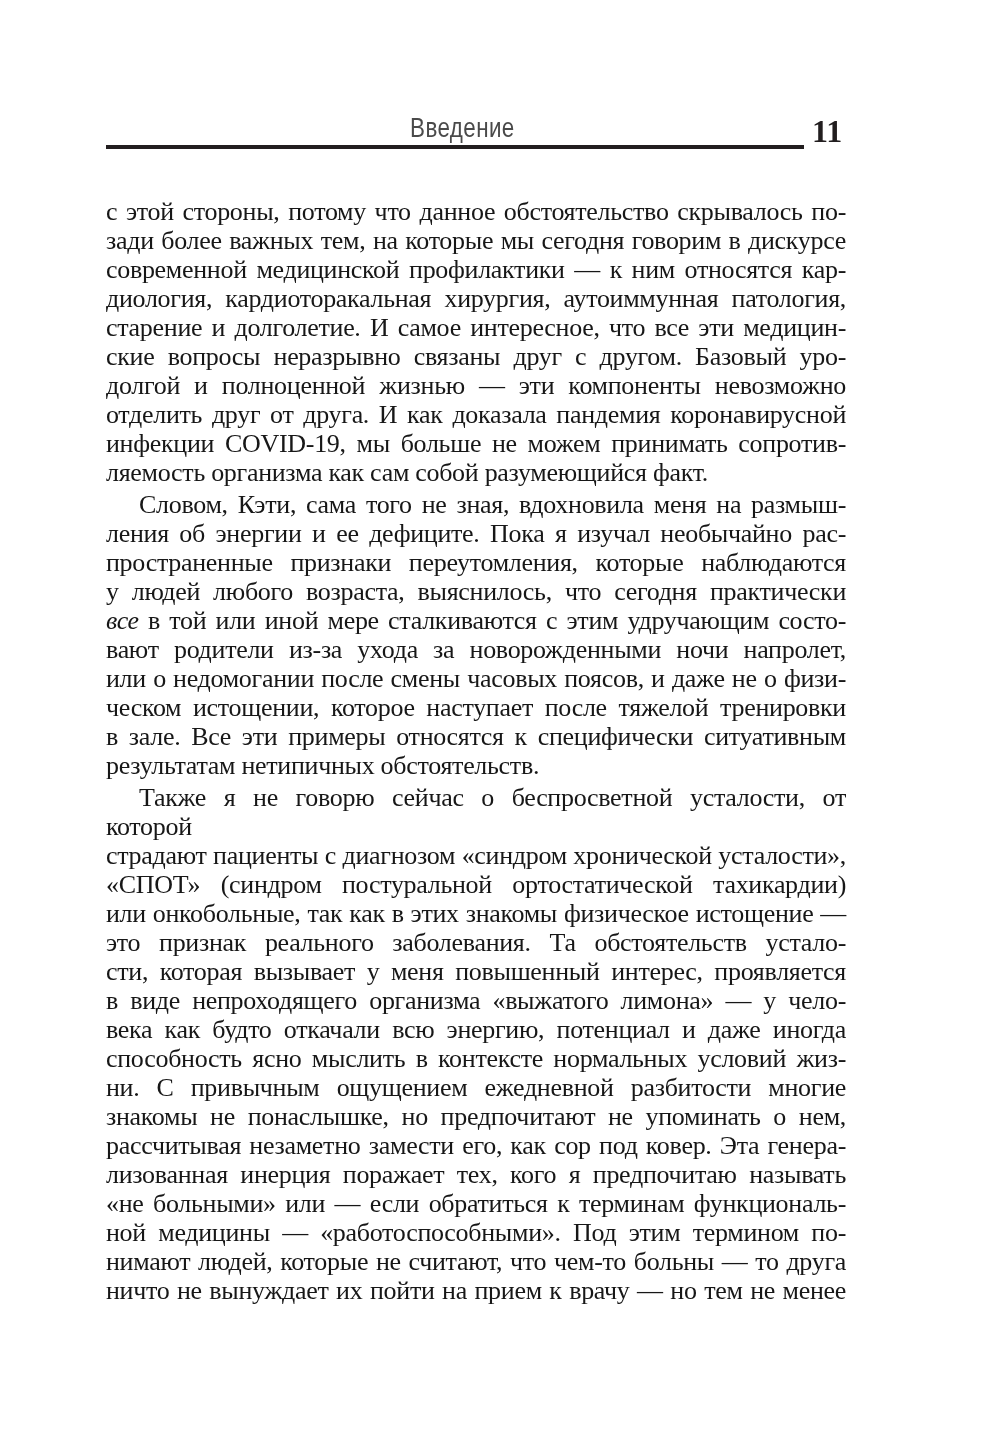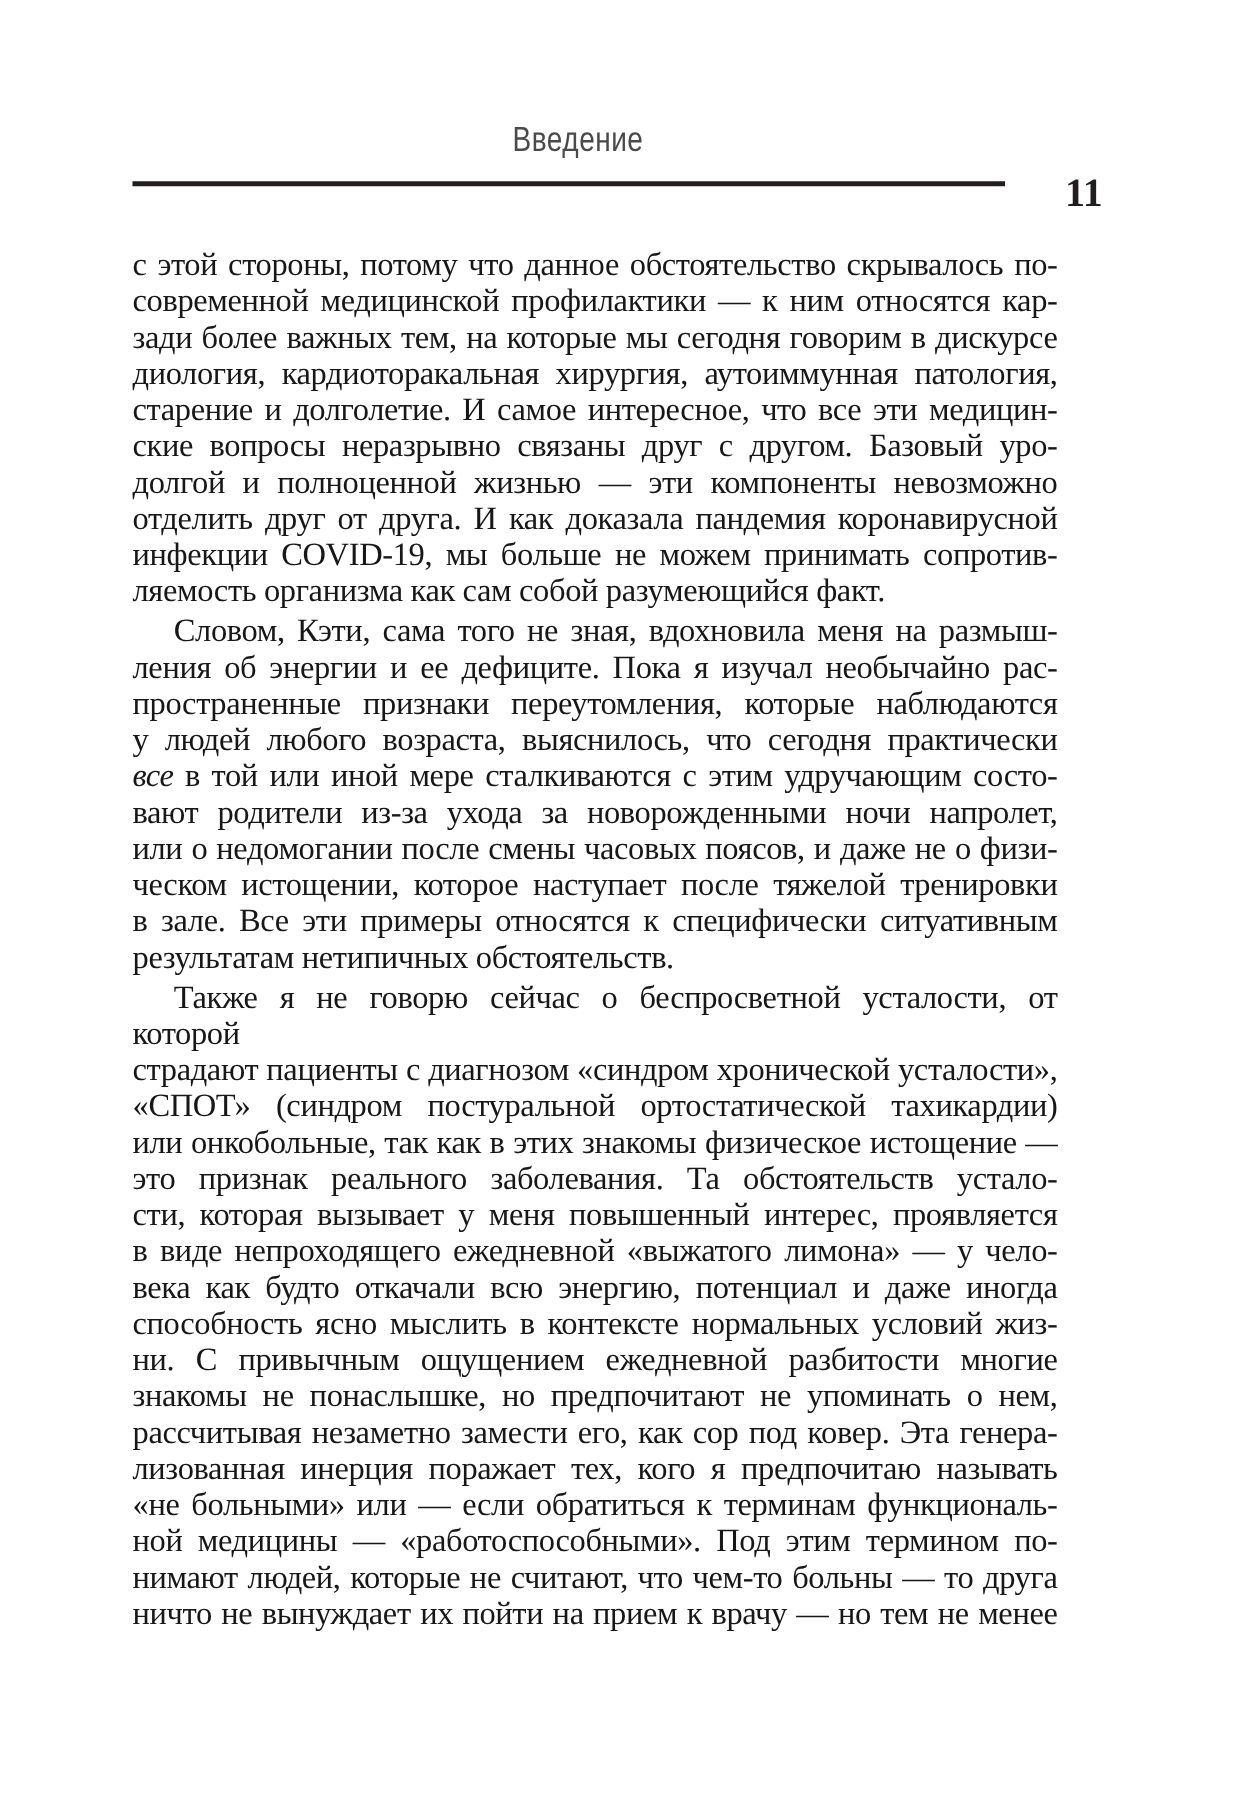--- a/index.html
+++ b/index.html
@@ -10,21 +10,21 @@
   }
   .page {
     position: relative;
     width: 986px; height: 1447px;
     background: #ffffff;
     overflow: hidden;
   }
   
   .running-head-wrap {
     position: absolute;
-    left: 106px; top: 96px; width: 712px;
+    left: 106px; top: 112px; width: 712px;
     text-align: center;
   }
   .running-head {
     display: inline-block;
     font-family: "Liberation Sans", "DejaVu Sans", sans-serif;
     font-size: 28px;
     line-height: 32px;
     font-weight: 400;
     color: #4a4a4a;
     transform: scaleX(0.80);
@@ -32,27 +32,26 @@
     white-space: nowrap;
   }
   .header-rule {
     position: absolute;
     left: 106px; top: 145px;
     width: 698px; height: 4px;
     background: #221e1f;
   }
   .page-number {
     position: absolute;
-    left: 812px; top: 138px;
+    left: 812px; top: 115px;
     font-family: "Liberation Serif", "DejaVu Serif", serif;
     font-weight: 700;
     font-size: 32px;
     line-height: 32px;
     color: #221e1f;
-    margin-left: 40px;
   }
   
   .body-text {
     position: absolute;
     left: 106px; top: 197px;
     width: 740px;
     font-size: 26px;
     line-height: 29px;
     letter-spacing: -0.3px;
     color: #171717;
@@ -76,22 +75,22 @@
     <span class="running-head">Введение</span>
   </div>
 
   <div class="header-rule"></div>
 
   <div class="page-number">11</div>
 
   <div class="body-text">
       <div class="para">
         <div class="line">с этой стороны, потому что данное обстоятельство скрывалось по-</div>
+        <div class="line">зади более важных тем, на которые мы сегодня говорим в дискурсе</div>
         <div class="line">современной медицинской профилактики — к ним относятся кар-</div>
-        <div class="line">зади более важных тем, на которые мы сегодня говорим в дискурсе</div>
         <div class="line">диология, кардиоторакальная хирургия, аутоиммунная патология,</div>
         <div class="line">старение и долголетие. И самое интересное, что все эти медицин-</div>
         <div class="line">ские вопросы неразрывно связаны друг с другом. Базовый уро-</div>
         <div class="line">долгой и полноценной жизнью — эти компоненты невозможно</div>
         <div class="line">отделить друг от друга. И как доказала пандемия коронавирусной</div>
         <div class="line">инфекции COVID-19, мы больше не можем принимать сопротив-</div>
         <div class="line flush">ляемость организма как сам собой разумеющийся факт.</div>
       </div>
       <div class="para">
         <div class="line indent">Словом, Кэти, сама того не зная, вдохновила меня на размыш-</div>
@@ -105,21 +104,21 @@
         <div class="line">в зале. Все эти примеры относятся к специфически ситуативным</div>
         <div class="line flush">результатам нетипичных обстоятельств.</div>
       </div>
       <div class="para">
         <div class="line indent">Также я не говорю сейчас о беспросветной усталости, от которой</div>
         <div class="line">страдают пациенты с диагнозом «синдром хронической усталости»,</div>
         <div class="line">«СПОТ» (синдром постуральной ортостатической тахикардии)</div>
         <div class="line">или онкобольные, так как в этих знакомы физическое истощение —</div>
         <div class="line">это признак реального заболевания. Та обстоятельств устало-</div>
         <div class="line">сти, которая вызывает у меня повышенный интерес, проявляется</div>
-        <div class="line">в виде непроходящего ежедневной «выжатого лимона» — у чело-</div>
+        <div class="line">в виде непроходящего организма «выжатого лимона» — у чело-</div>
         <div class="line">века как будто откачали всю энергию, потенциал и даже иногда</div>
         <div class="line">способность ясно мыслить в контексте нормальных условий жиз-</div>
         <div class="line">ни. С привычным ощущением ежедневной разбитости многие</div>
         <div class="line">знакомы не понаслышке, но предпочитают не упоминать о нем,</div>
         <div class="line">рассчитывая незаметно замести его, как сор под ковер. Эта генера-</div>
         <div class="line">лизованная инерция поражает тех, кого я предпочитаю называть</div>
         <div class="line">«не больными» или — если обратиться к терминам функциональ-</div>
         <div class="line">ной медицины — «работоспособными». Под этим термином по-</div>
         <div class="line">нимают людей, которые не считают, что чем-то больны — то друга</div>
         <div class="line">ничто не вынуждает их пойти на прием к врачу — но тем не менее</div>

